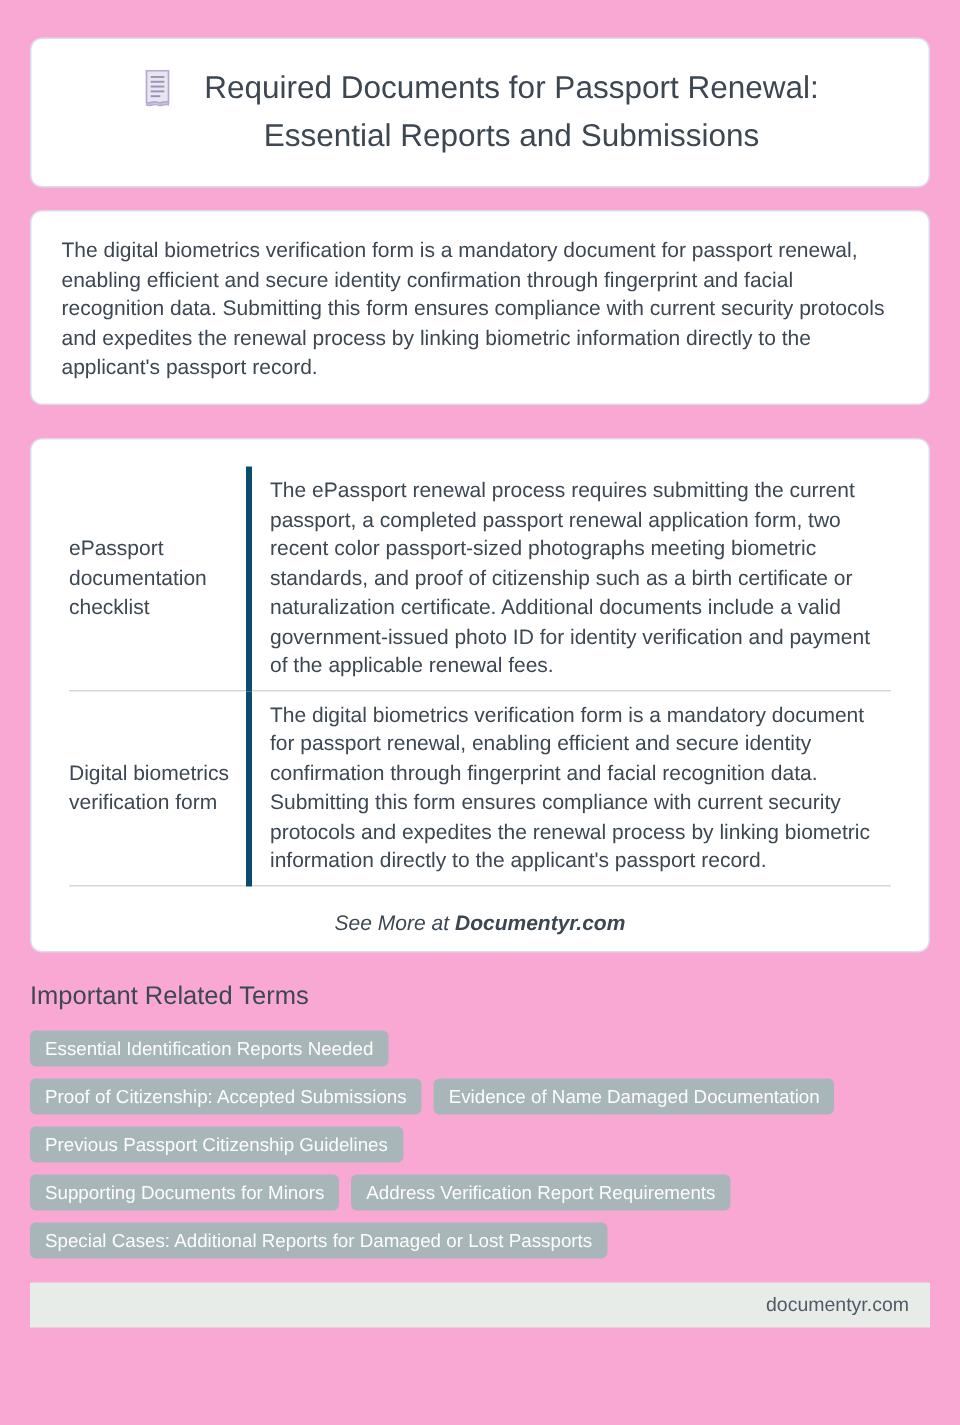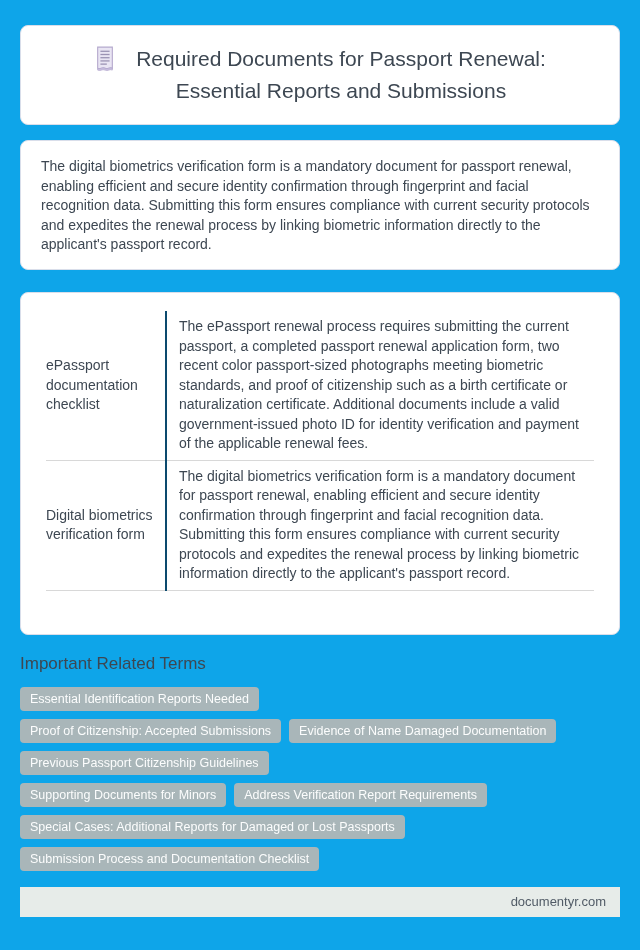--- a/index.html
+++ b/index.html
@@ -4,21 +4,21 @@
 <style>
   * { box-sizing: border-box; margin: 0; padding: 0; }
   html, body { margin: 0; padding: 0; }
   body {
     font-family: "Liberation Sans", sans-serif;
     color: #3d4752;
   }
   .page {
     width: 640px;
     height: 950px;
-    background: #0ea5e9;
+    background: #f9a8d4;
     padding: 25px 20px 0 20px;
     overflow: hidden;
   }
   .card {
     background: #ffffff;
     border: 1px solid #d9deea;
     border-radius: 8px;
     width: 600px;
   }
   
@@ -66,21 +66,21 @@
   }
   table.glossary td {
     font-size: 14px;
     line-height: 19.5px;
     vertical-align: middle;
     border-bottom: 1px solid #d8d8d8;
     padding: 6px 0;
   }
   td.term-cell {
     width: 120px;
-    border-right: 2px solid #0c4a6e;
+    border-right: 4px solid #0c4a6e;
     padding-right: 8px !important;
   }
   td.def-cell { padding-left: 12px !important; margin-left: 10px; }
   .see-more {
     margin-top: 16px;
     text-align: center;
     font-size: 14px;
     font-style: italic;
     color: #3d4752;
   }
@@ -166,20 +166,23 @@
           <tr>
         <td class="term-cell">ePassport documentation checklist</td>
         <td class="def-cell">The ePassport renewal process requires submitting the current passport, a completed passport renewal application form, two recent color passport-sized photographs meeting biometric standards, and proof of citizenship such as a birth certificate or naturalization certificate. Additional documents include a valid government-issued photo ID for identity verification and payment of the applicable renewal fees.</td>
       </tr>
       <tr>
         <td class="term-cell">Digital biometrics verification form</td>
         <td class="def-cell">The digital biometrics verification form is a mandatory document for passport renewal, enabling efficient and secure identity confirmation through fingerprint and facial recognition data. Submitting this form ensures compliance with current security protocols and expedites the renewal process by linking biometric information directly to the applicant's passport record.</td>
       </tr>
     </tbody>
       </table>
+    <div class="see-more">
+      <span>See More at</span><span class="brand">Documentyr.com</span>
+    </div>
   </div>
 
   <div class="related-heading">Important Related Terms</div>
 
   <div class="tags">
     <div class="tag-row">
       <span class="tag">Essential Identification Reports Needed</span>
     </div>
     <div class="tag-row">
       <span class="tag">Proof of Citizenship: Accepted Submissions</span>
@@ -188,22 +191,19 @@
     <div class="tag-row">
       <span class="tag">Previous Passport Citizenship Guidelines</span>
     </div>
     <div class="tag-row">
       <span class="tag">Supporting Documents for Minors</span>
       <span class="tag">Address Verification Report Requirements</span>
     </div>
     <div class="tag-row">
       <span class="tag">Special Cases: Additional Reports for Damaged or Lost Passports</span>
     </div>
-    <div class="tag-row">
-      <span class="tag">Submission Process and Documentation Checklist</span>
-    </div>
   </div>
 
   <div class="footer-bar">
     <span>documentyr.com</span>
   </div>
 
 </div>
 
 </body></html>

